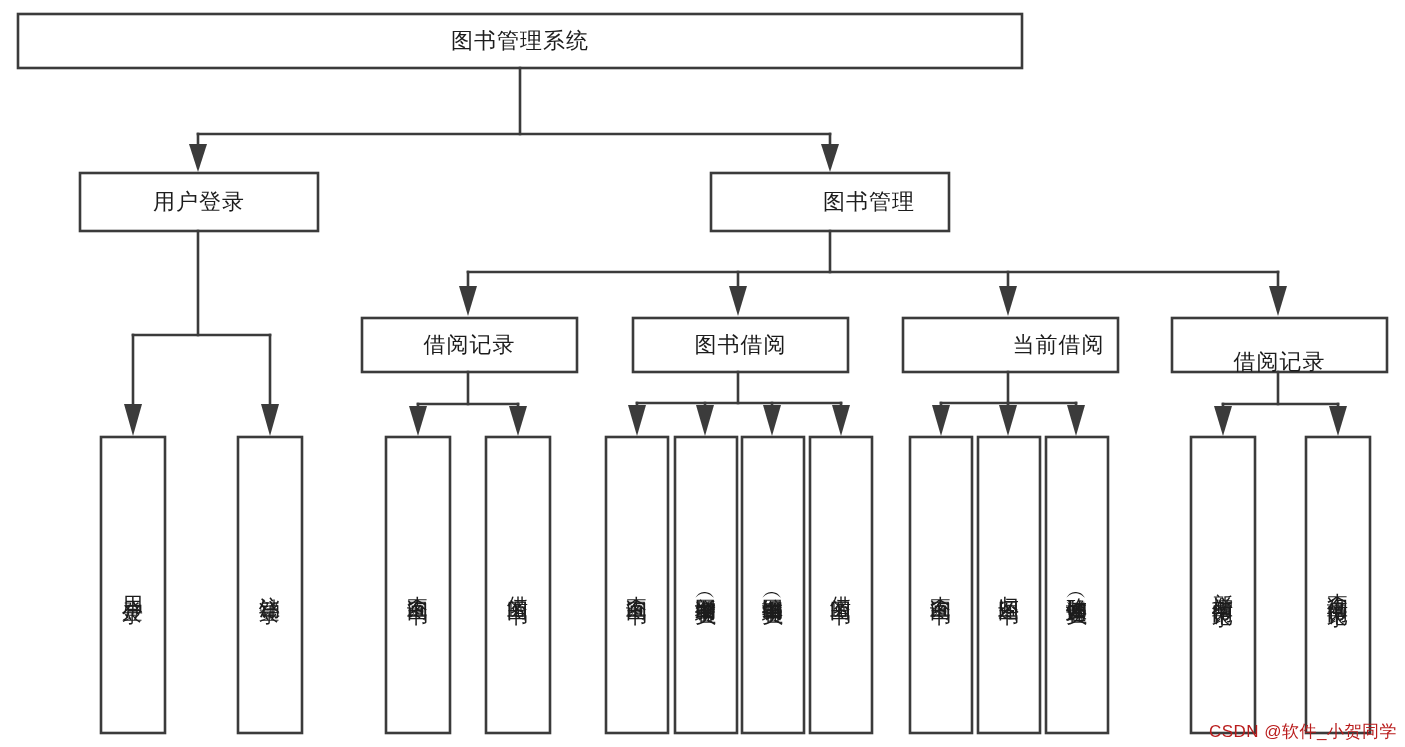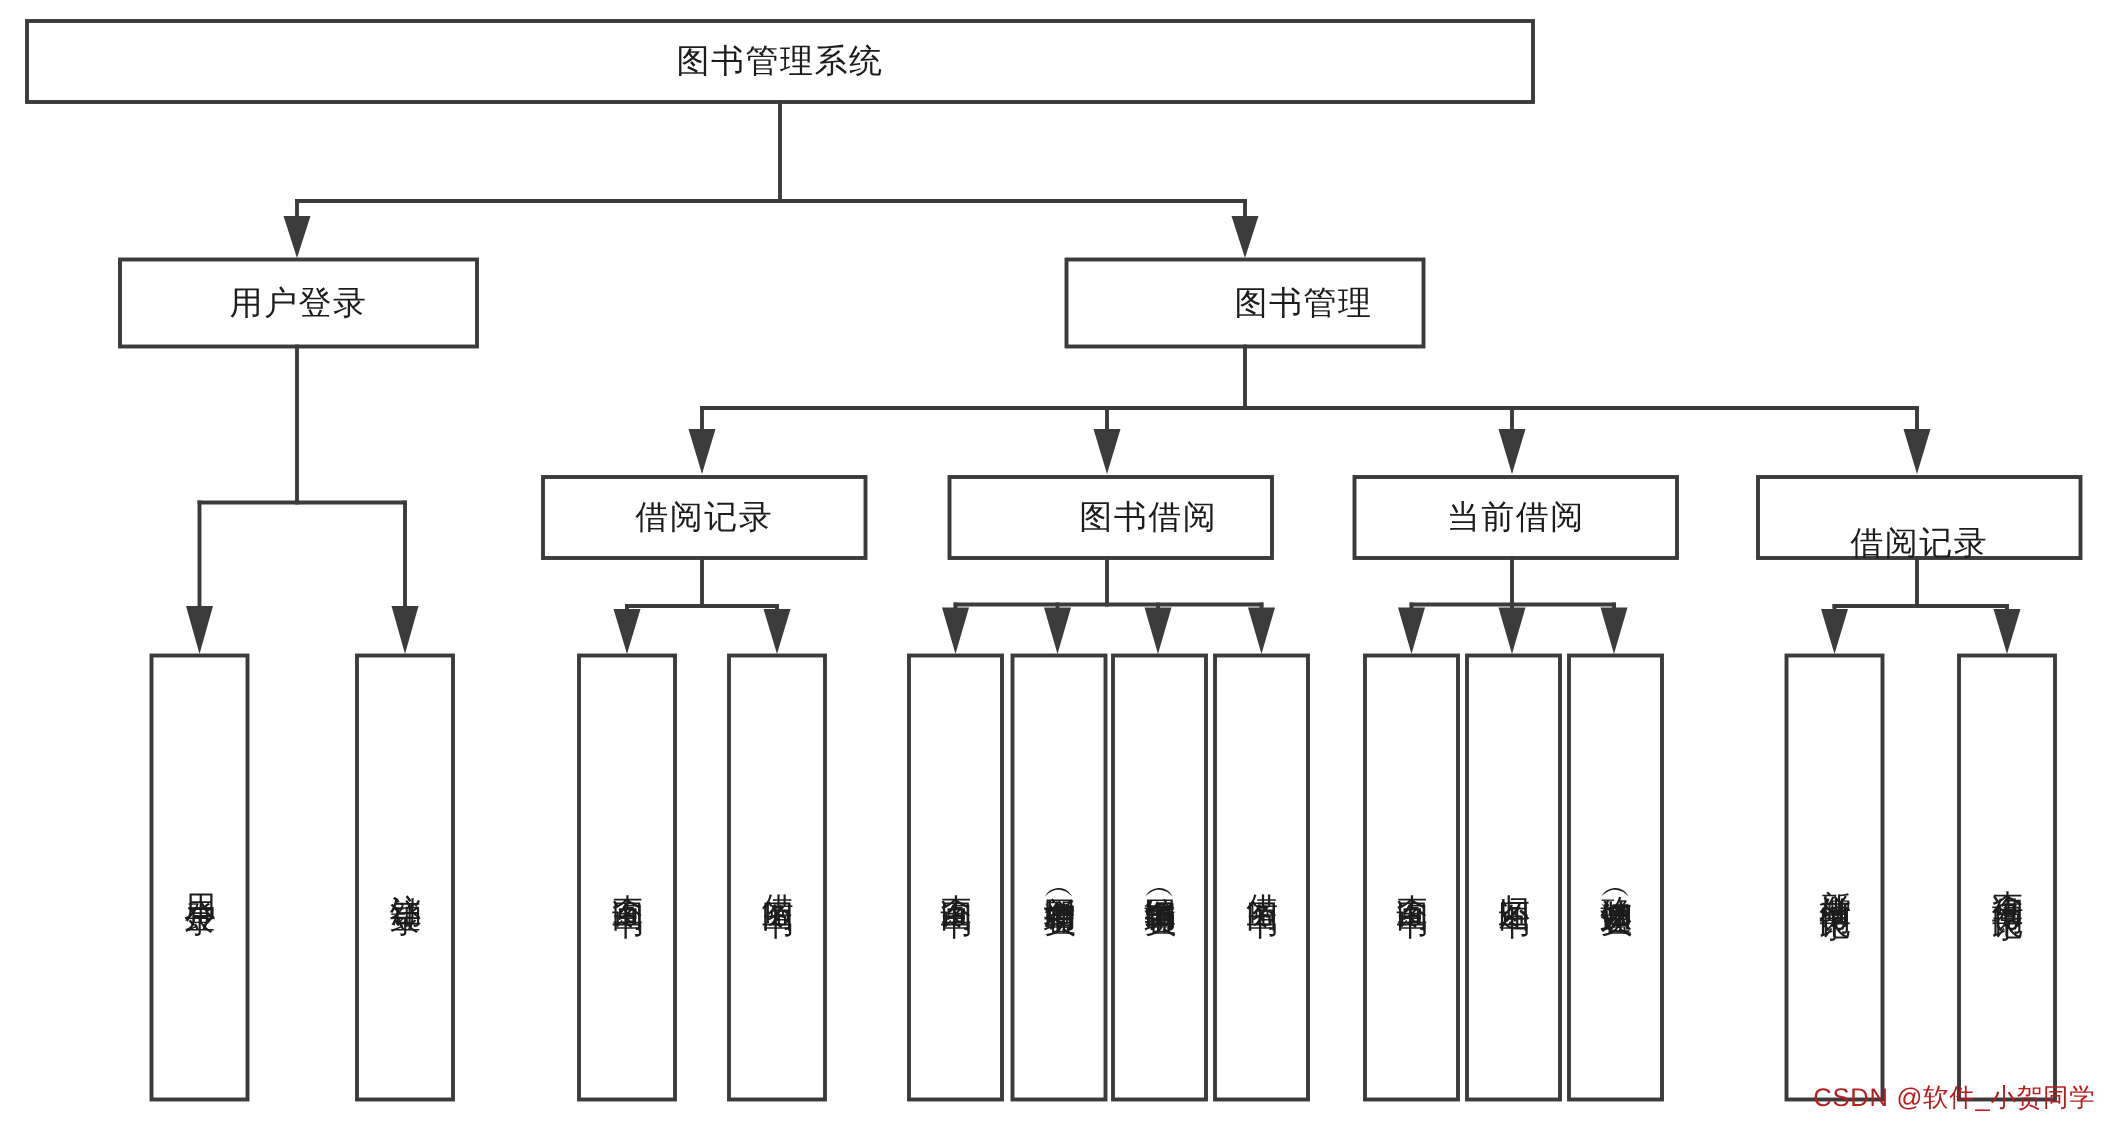--- a/index.html
+++ b/index.html
@@ -173,22 +173,22 @@
     <rect class="node-box" x="1306" y="437" width="64" height="296"></rect>
 
   </svg>
 
   <div class="node-label-h" style="left:18px; top:14px; width:1004px; height:54px;">图书管理系统</div>
 
   <div class="node-label-h" style="left:80px; top:173px; width:238px; height:58px;">用户登录</div>
   <div class="node-label-h" style="left:747px; top:173px; width:244px; height:58px;font-family:Liberation Serif, serif;">图书管理</div>
 
   <div class="node-label-h" style="left:362px; top:318px; width:215px; height:54px;">借阅记录</div>
-  <div class="node-label-h" style="left:633px; top:318px; width:215px; height:54px;margin-left:25px;">图书借阅</div>
-  <div class="node-label-h" style="left:903px; top:318px; width:215px; height:54px;">当前借阅</div>
+  <div class="node-label-h" style="left:633px; top:318px; width:215px; height:54px;">图书借阅</div>
+  <div class="node-label-h" style="left:903px; top:318px; width:215px; height:54px;padding-left:48px;">当前借阅</div>
   <div class="node-label-h" style="left:1172px; top:330px; width:215px; height:64px;">借阅记录</div>
 
   <div class="node-label-v" style="left:101px; top:437px; width:64px; height:296px;">用户登录</div>
   <div class="node-label-v" style="left:238px; top:437px; width:64px; height:296px;">注销登录</div>
 
   <div class="node-label-v" style="left:386px; top:437px; width:64px; height:296px;">查询图书</div>
   <div class="node-label-v" style="left:486px; top:437px; width:64px; height:296px;">借阅图书</div>
 
   <div class="node-label-v" style="left:606px; top:437px; width:62px; height:296px;">查询图书</div>
   <div class="node-label-v" style="left:675px; top:437px; width:62px; height:296px; letter-spacing:1px;">新增图书（管理员）</div>

